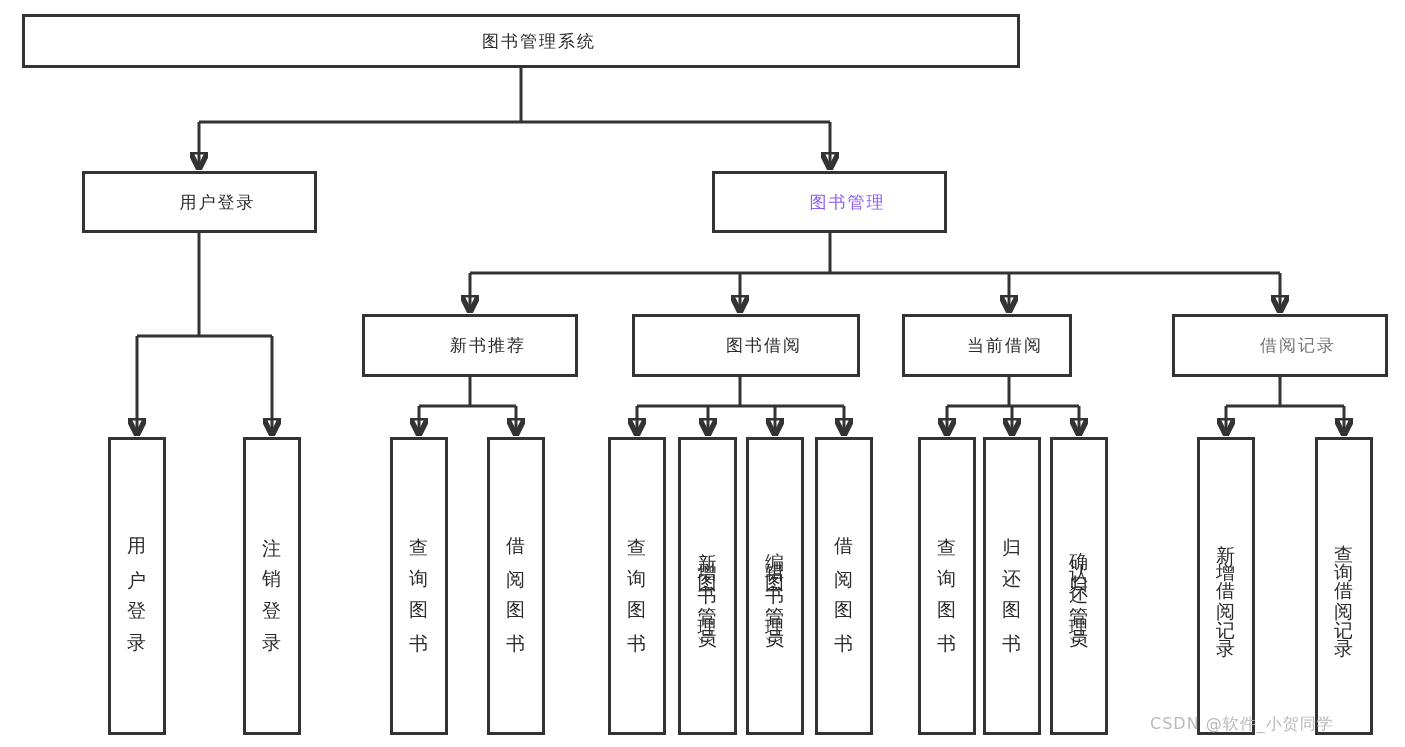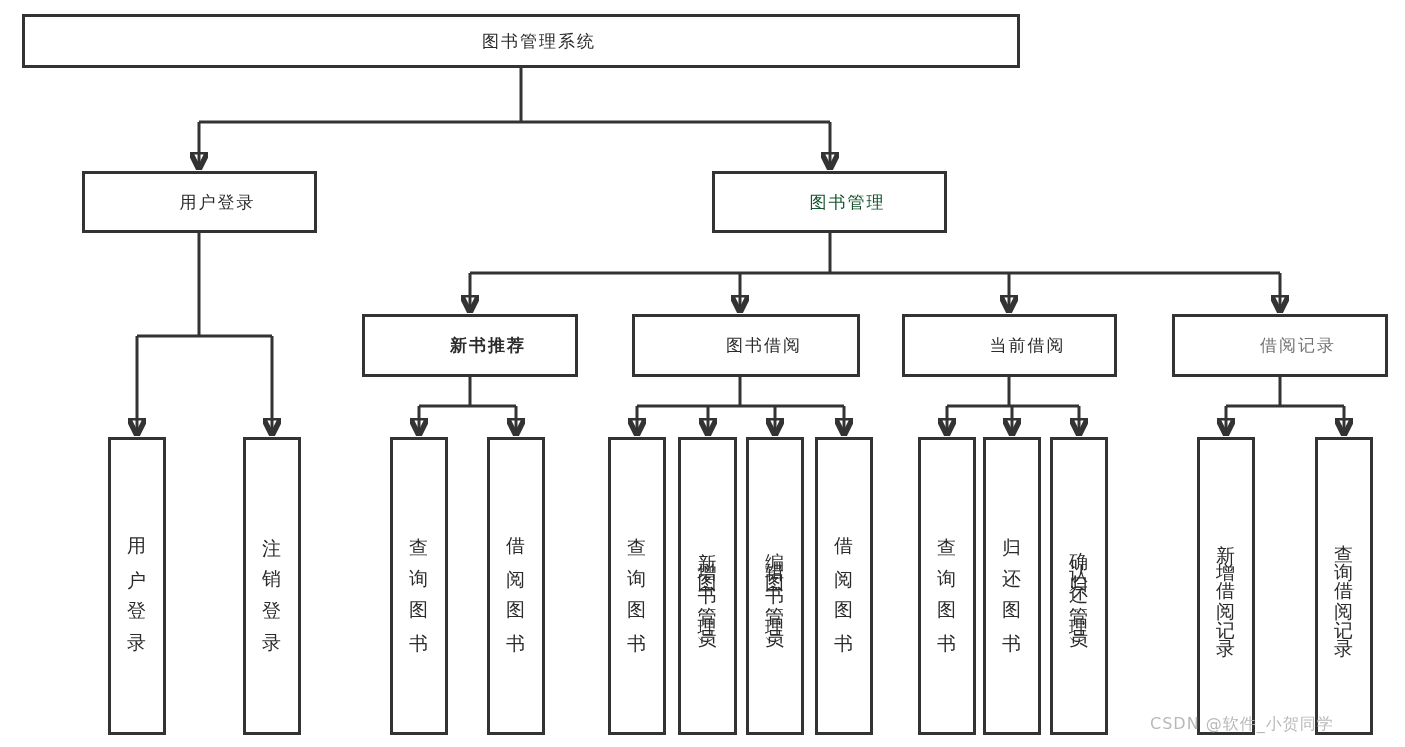--- a/index.html
+++ b/index.html
@@ -78,25 +78,25 @@
 
     <path d="M1280 377 V406" stroke="#333333"></path>
     <path d="M1226 406 H1344" stroke="#333333"></path>
     <path d="M1226 406 V434" marker-end="url(#arrowhead)" stroke="#333333"></path>
     <path d="M1344 406 V434" marker-end="url(#arrowhead)" stroke="#333333"></path>
   </svg>
 
   <div class="node h-label" style="left: 22px; top: 14px; width: 998px; height: 54px; border-color: rgb(51, 51, 51); color: rgb(43, 43, 43);">图书管理系统</div>
 
   <div class="node h-label" style="left: 82px; top: 171px; width: 235px; height: 62px; border-color: rgb(51, 51, 51); color: rgb(43, 43, 43);">用户登录</div>
-  <div class="node h-label" style="left: 712px; top: 171px; width: 235px; height: 62px; border-color: rgb(51, 51, 51); color: #14532d;">图书管理</div>
+  <div class="node h-label" style="left: 712px; top: 171px; width: 235px; height: 62px; border-color: rgb(51, 51, 51); color: #8b5cf6;">图书管理</div>
 
-  <div class="node h-label" style="left: 362px; top: 314px; width: 216px; height: 63px; border-color: rgb(51, 51, 51); color: rgb(43, 43, 43); font-weight: bold;">新书推荐</div>
+  <div class="node h-label" style="left: 362px; top: 314px; width: 216px; height: 63px; border-color: rgb(51, 51, 51); color: rgb(43, 43, 43);">新书推荐</div>
   <div class="node h-label" style="left: 632px; top: 314px; width: 228px; height: 63px; border-color: rgb(51, 51, 51); color: rgb(43, 43, 43);">图书借阅</div>
-  <div class="node h-label" style="left: 902px; top: 314px; width: 215px; height: 63px; border-color: rgb(51, 51, 51); color: rgb(43, 43, 43);">当前借阅</div>
+  <div class="node h-label" style="left: 902px; top: 314px; width: 170px; height: 63px; border-color: rgb(51, 51, 51); color: rgb(43, 43, 43);">当前借阅</div>
   <div class="node h-label" style="left: 1172px; top: 314px; width: 216px; height: 63px; border-color: rgb(51, 51, 51); color: #737373;">借阅记录</div>
 
   <div class="node leaf ls-wide" style="left: 108px; top: 437px; width: 58px; height: 298px; border-color: rgb(51, 51, 51); color: rgb(43, 43, 43);">用户登录</div>
   <div class="node leaf ls-wide" style="left: 243px; top: 437px; width: 58px; height: 298px; border-color: rgb(51, 51, 51); color: rgb(43, 43, 43);">注销登录</div>
 
   <div class="node leaf ls-wide" style="left: 390px; top: 437px; width: 58px; height: 298px; border-color: rgb(51, 51, 51); color: rgb(43, 43, 43);">查询图书</div>
   <div class="node leaf ls-wide" style="left: 487px; top: 437px; width: 58px; height: 298px; border-color: rgb(51, 51, 51); color: rgb(43, 43, 43);">借阅图书</div>
 
   <div class="node leaf ls-wide" style="left: 608px; top: 437px; width: 58px; height: 298px; border-color: rgb(51, 51, 51); color: rgb(43, 43, 43);">查询图书</div>
   <div class="node leaf ls-tight" style="left: 678px; top: 437px; width: 59px; height: 298px; border-color: rgb(51, 51, 51); color: rgb(43, 43, 43);">新增图书（管理员）</div>

